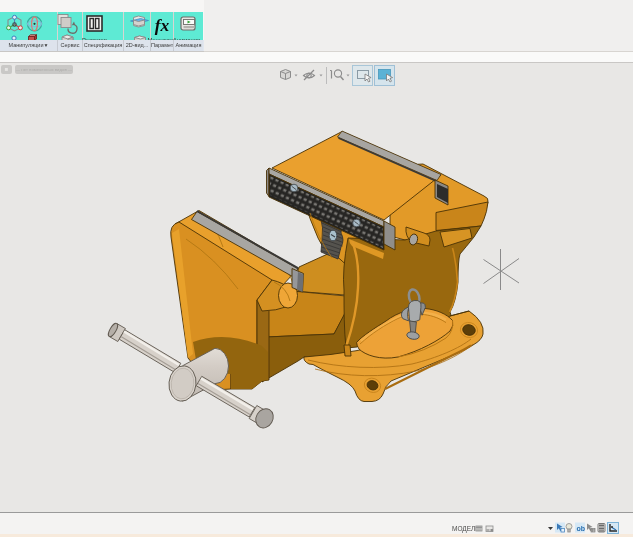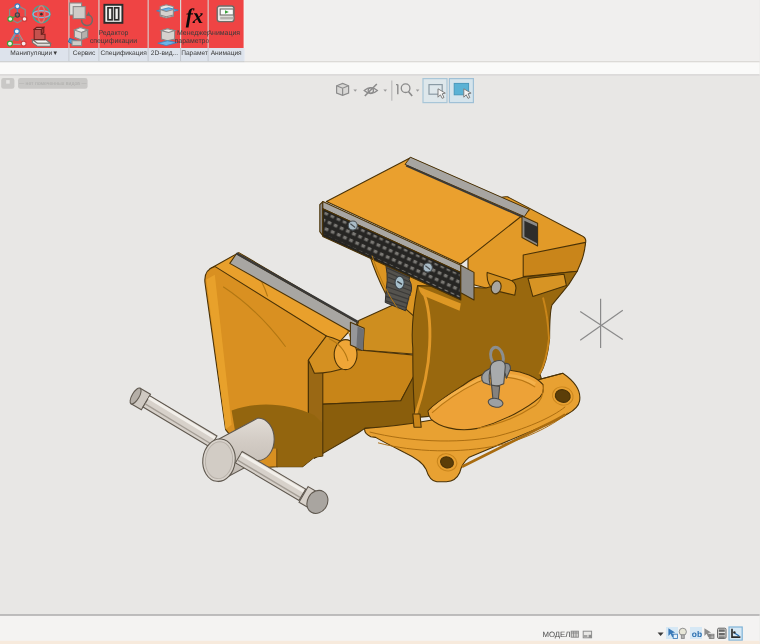--- a/index.html
+++ b/index.html
@@ -1,17 +1,17 @@
 <!DOCTYPE html>
 <html><head><meta charset="utf-8">
 <style>
   html,body{margin:0;padding:0;width:633px;height:537px;overflow:hidden;
     background:#E8E7E5;font-family:"Liberation Sans",sans-serif;}
   #ribbon{position:absolute;left:0;top:0;width:204px;height:51px;background:#F7F6F5;}
-  .panel{position:absolute;top:0;height:40px;background:#ef4444;border-right:1px solid #D8D5D1;}
+  .panel{position:absolute;top:12px;height:40px;background:#5eead4;border-right:1px solid #D8D5D1;}
   #labels{position:absolute;left:0;top:40px;width:204px;height:11px;background:#E2E7EF;border-bottom:1px solid #C9C7C5;}
   .plabel{position:absolute;top:0;height:11px;font-size:5.5px;line-height:11px;color:#3B3B3B;text-align:center;border-right:1px solid #C6CAD1;background:#DDE3EC;white-space:nowrap;overflow:hidden;}
   #topright{position:absolute;left:204px;top:0;width:429px;height:51px;background:#F0EFEE;border-bottom:1px solid #D8D5D1;}
   #whitestrip{position:absolute;left:0;top:52px;width:633px;height:10px;background:#FAFAF9;border-bottom:1px solid #C9C7C5;}
   #viewport{position:absolute;left:0;top:63px;width:633px;height:449px;background:#E8E7E5;}
   #statusbar{position:absolute;left:0;top:512px;width:633px;height:22px;background:#F4F3F2;border-top:1px solid #9A9A9A;}
   #peach{position:absolute;left:0;top:534px;width:633px;height:3px;background:#F7EADC;}
   .tab{position:absolute;background:#C9C8C6;border-radius:2px;color:#E6E5E3;font-size:6px;line-height:9px;text-align:center;overflow:hidden;}
   #vptb{position:absolute;left:276px;top:63px;width:120px;height:24px;}
 </style></head>

